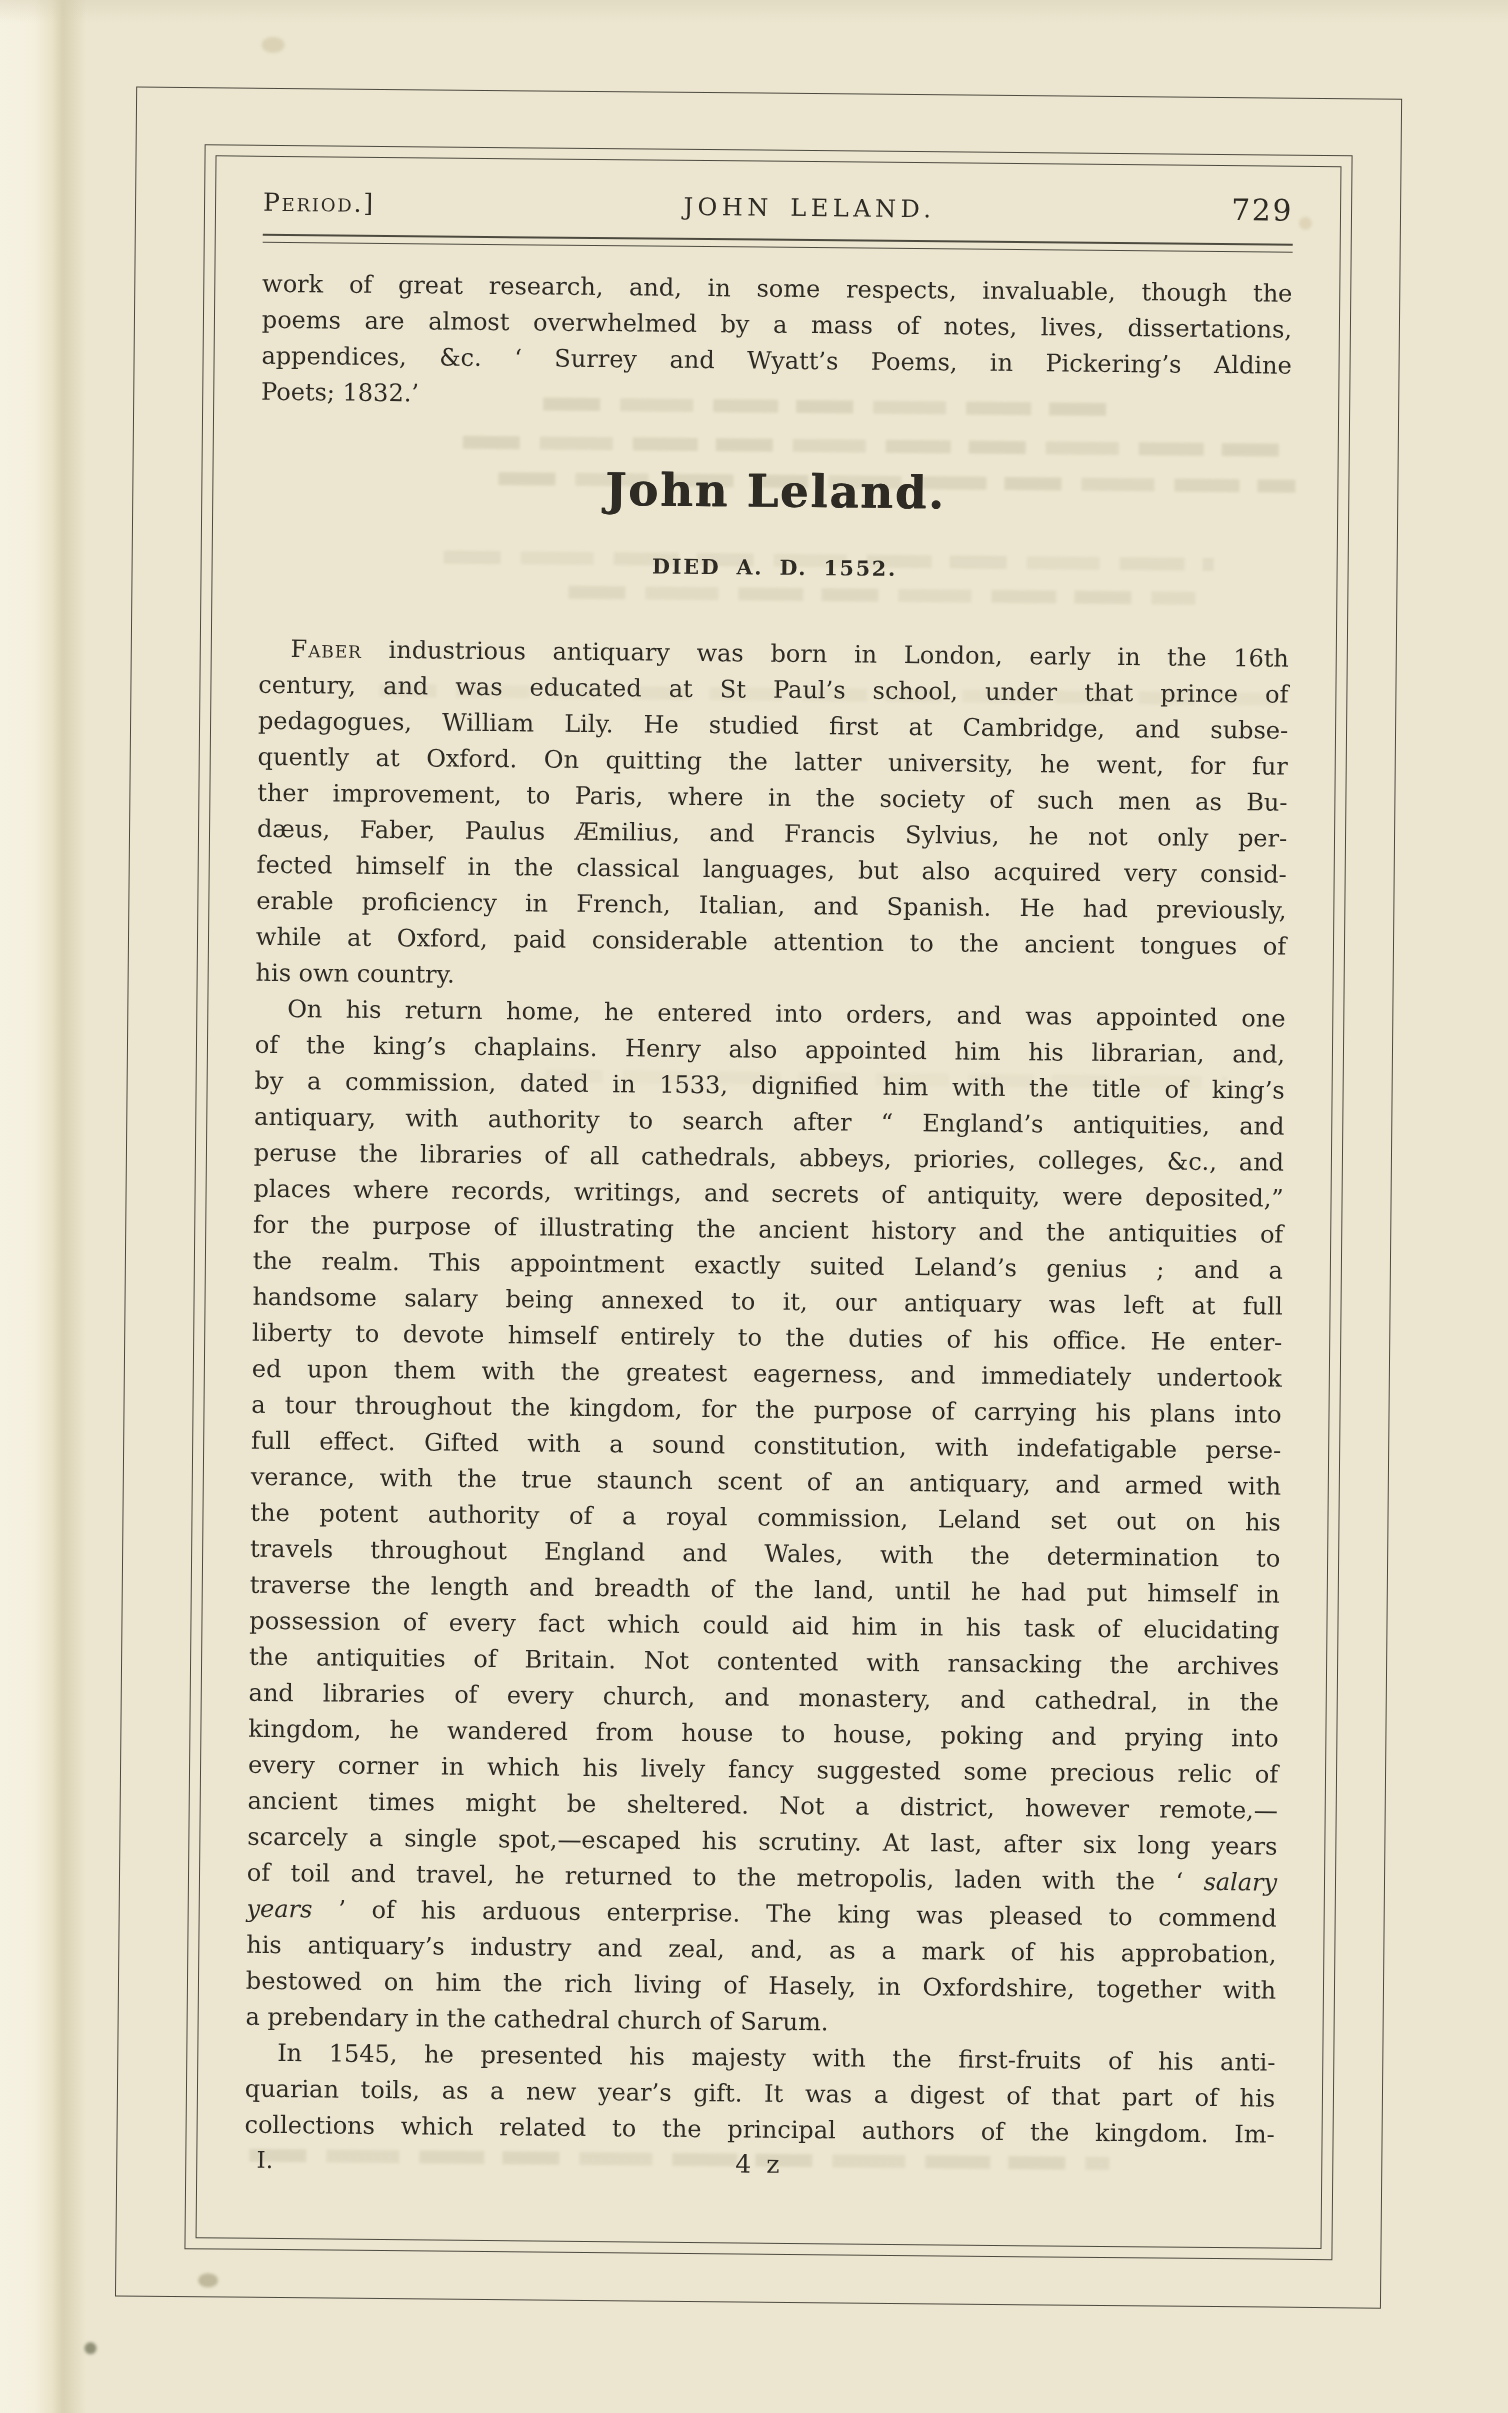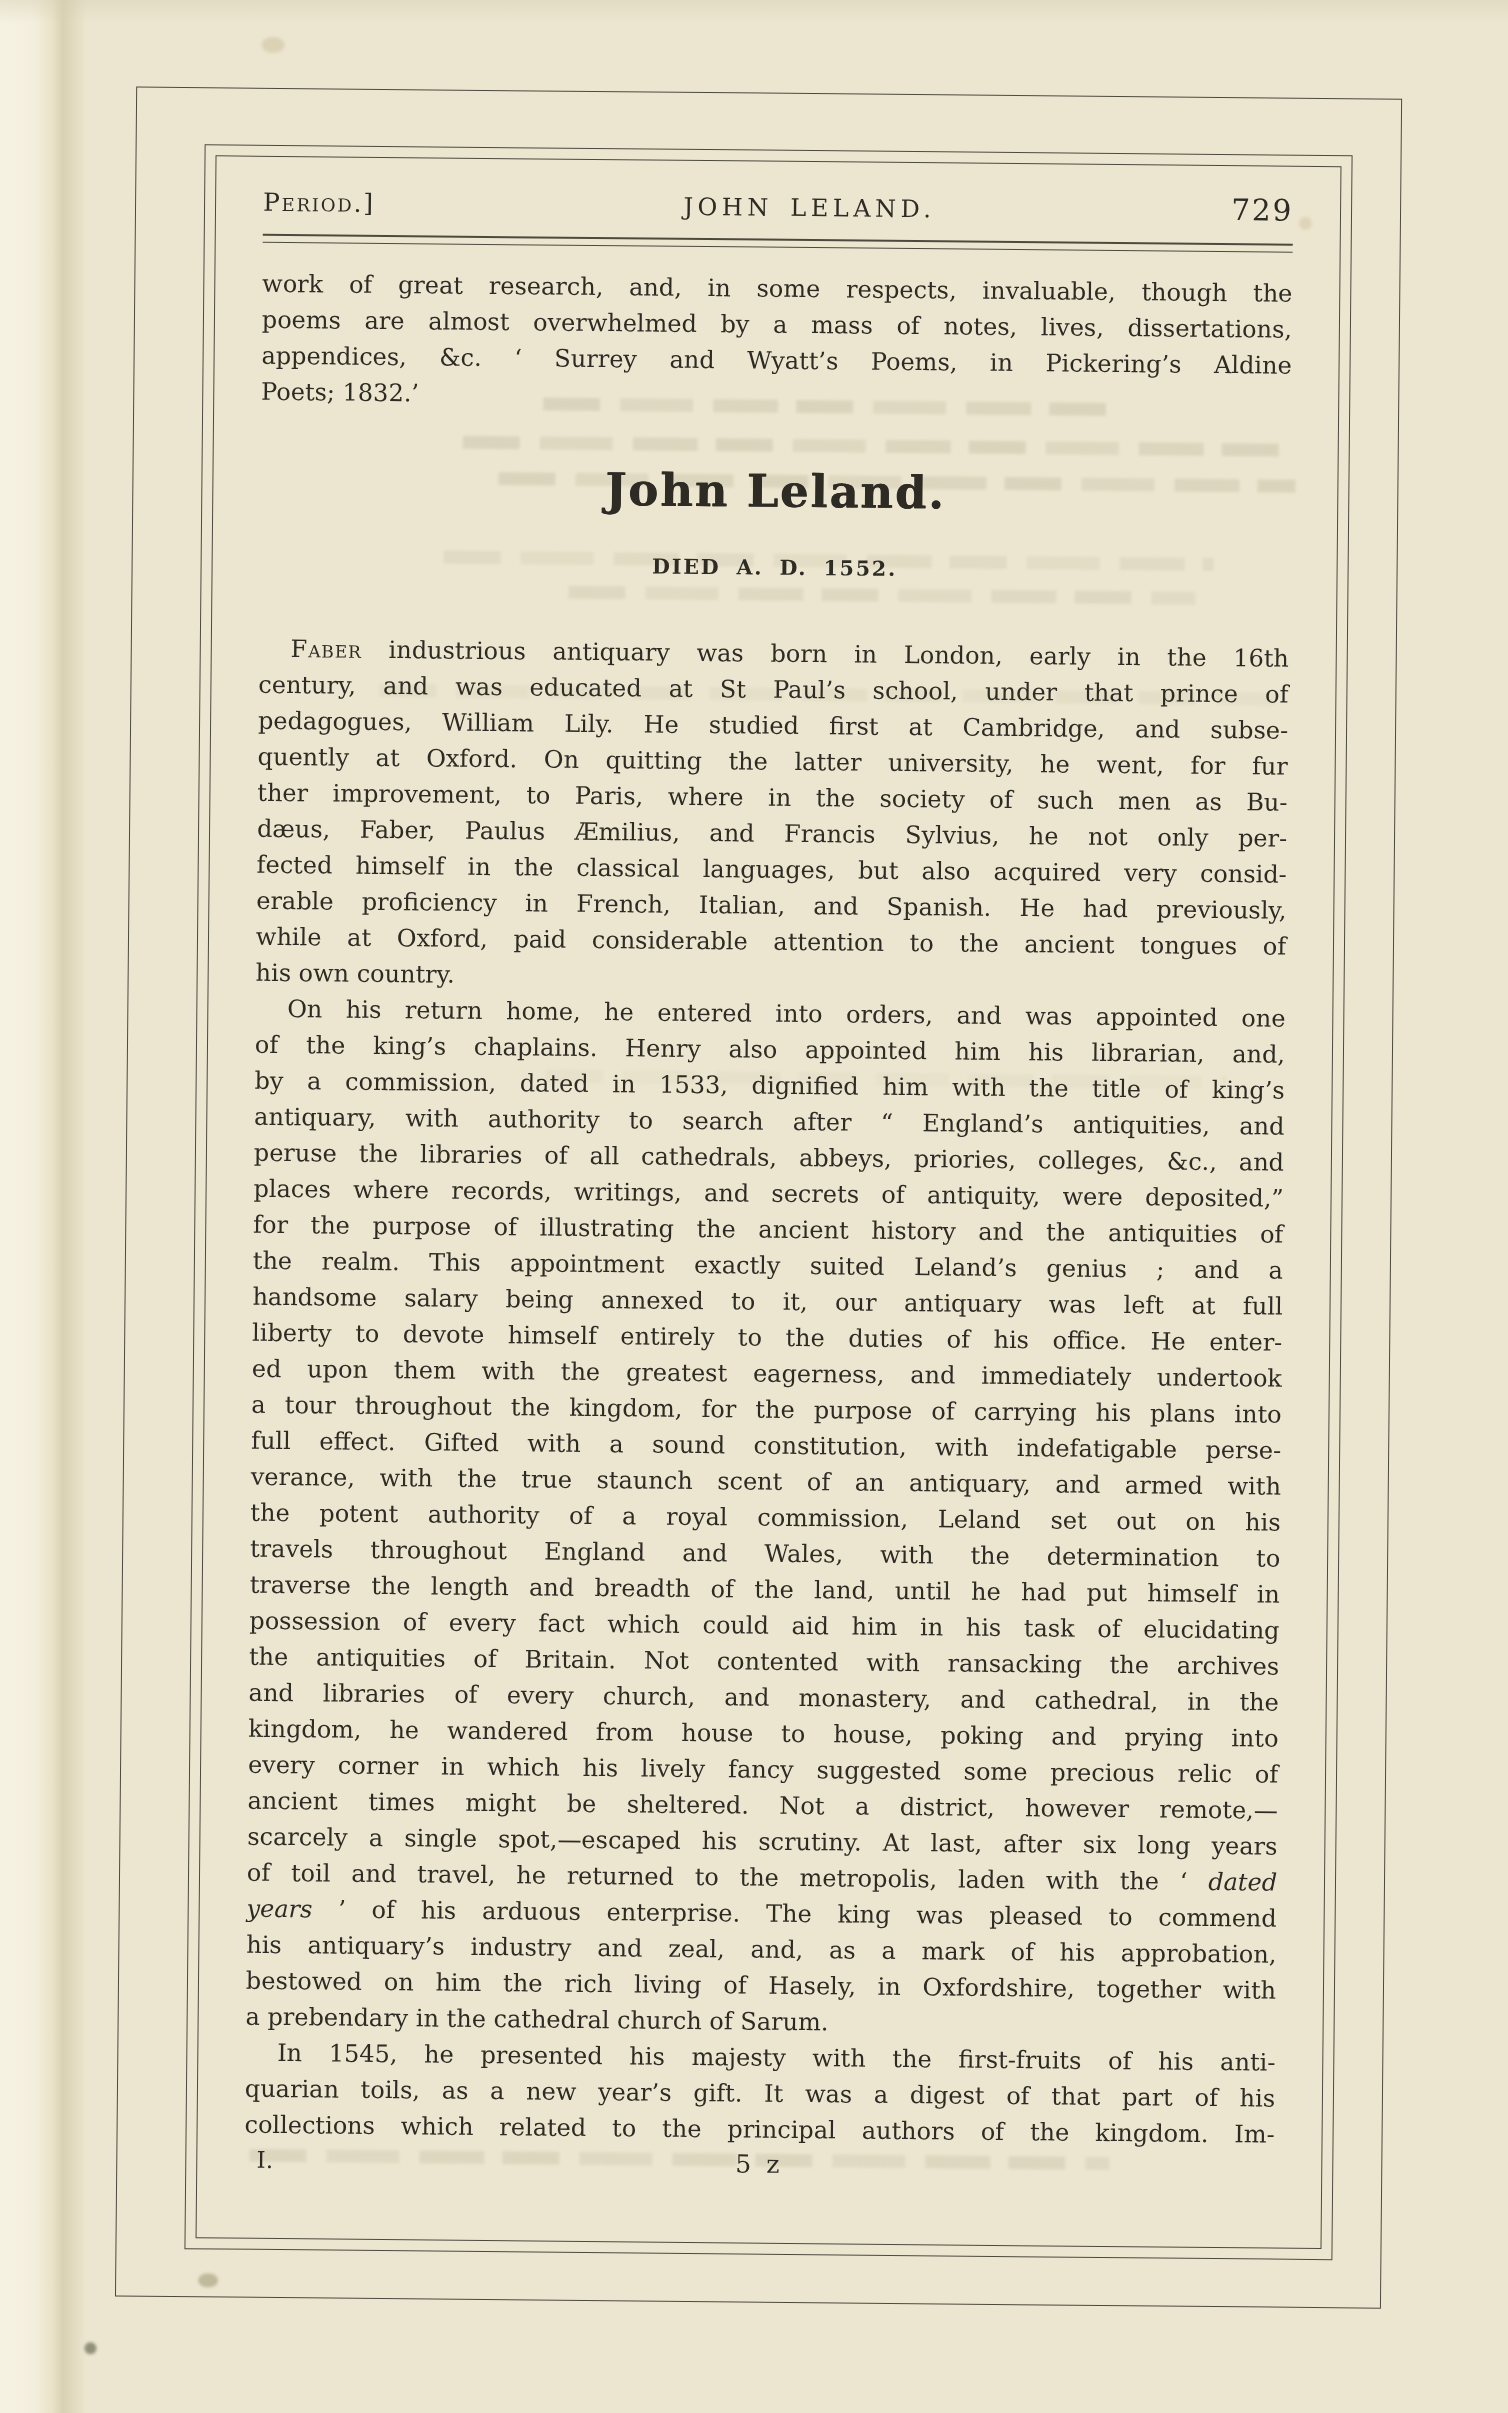--- a/index.html
+++ b/index.html
@@ -194,36 +194,36 @@
               <div class="tline">the potent authority of a royal commission, Leland set out on his</div>
               <div class="tline">travels throughout England and Wales, with the determination to</div>
               <div class="tline">traverse the length and breadth of the land, until he had put himself in</div>
               <div class="tline">possession of every fact which could aid him in his task of elucidating</div>
               <div class="tline">the antiquities of Britain.   Not contented with ransacking the archives</div>
               <div class="tline">and libraries of every church, and monastery, and cathedral, in the</div>
               <div class="tline">kingdom, he wandered from house to house, poking and prying into</div>
               <div class="tline">every corner in which his lively fancy suggested some precious relic of</div>
               <div class="tline">ancient times might be sheltered.   Not a district, however remote,—</div>
               <div class="tline">scarcely a single spot,—escaped his scrutiny.  At last, after six long years</div>
-              <div class="tline">of toil and travel, he returned to the metropolis, laden with the ‘ <i>dated</i></div>
+              <div class="tline">of toil and travel, he returned to the metropolis, laden with the ‘ <i>salary</i></div>
               <div class="tline"><i>years</i> ’ of his arduous enterprise.   The king was pleased to commend</div>
               <div class="tline">his antiquary’s industry and zeal, and, as a mark of his approbation,</div>
               <div class="tline">bestowed on him the rich living of Hasely, in Oxfordshire, together with</div>
               <div class="tline tline-last">a prebendary in the cathedral church of Sarum.</div>
             </div>
 
           <div class="para indented">
               <div class="tline">In 1545, he presented his majesty with the first-fruits of his anti-</div>
               <div class="tline">quarian toils, as a new year’s gift.  It was a digest of that part of his</div>
               <div class="tline">collections which related to the principal authors of the kingdom.  Im-</div>
             </div>
 
           <div class="footer-row">
             <span class="footer-vol">I.</span>
-            <span class="footer-sig">5 z</span>
+            <span class="footer-sig">4 z</span>
           </div>
 
         </div>
       </div>
     </div>
   </div>
 </div>
 
 
 </body></html>

